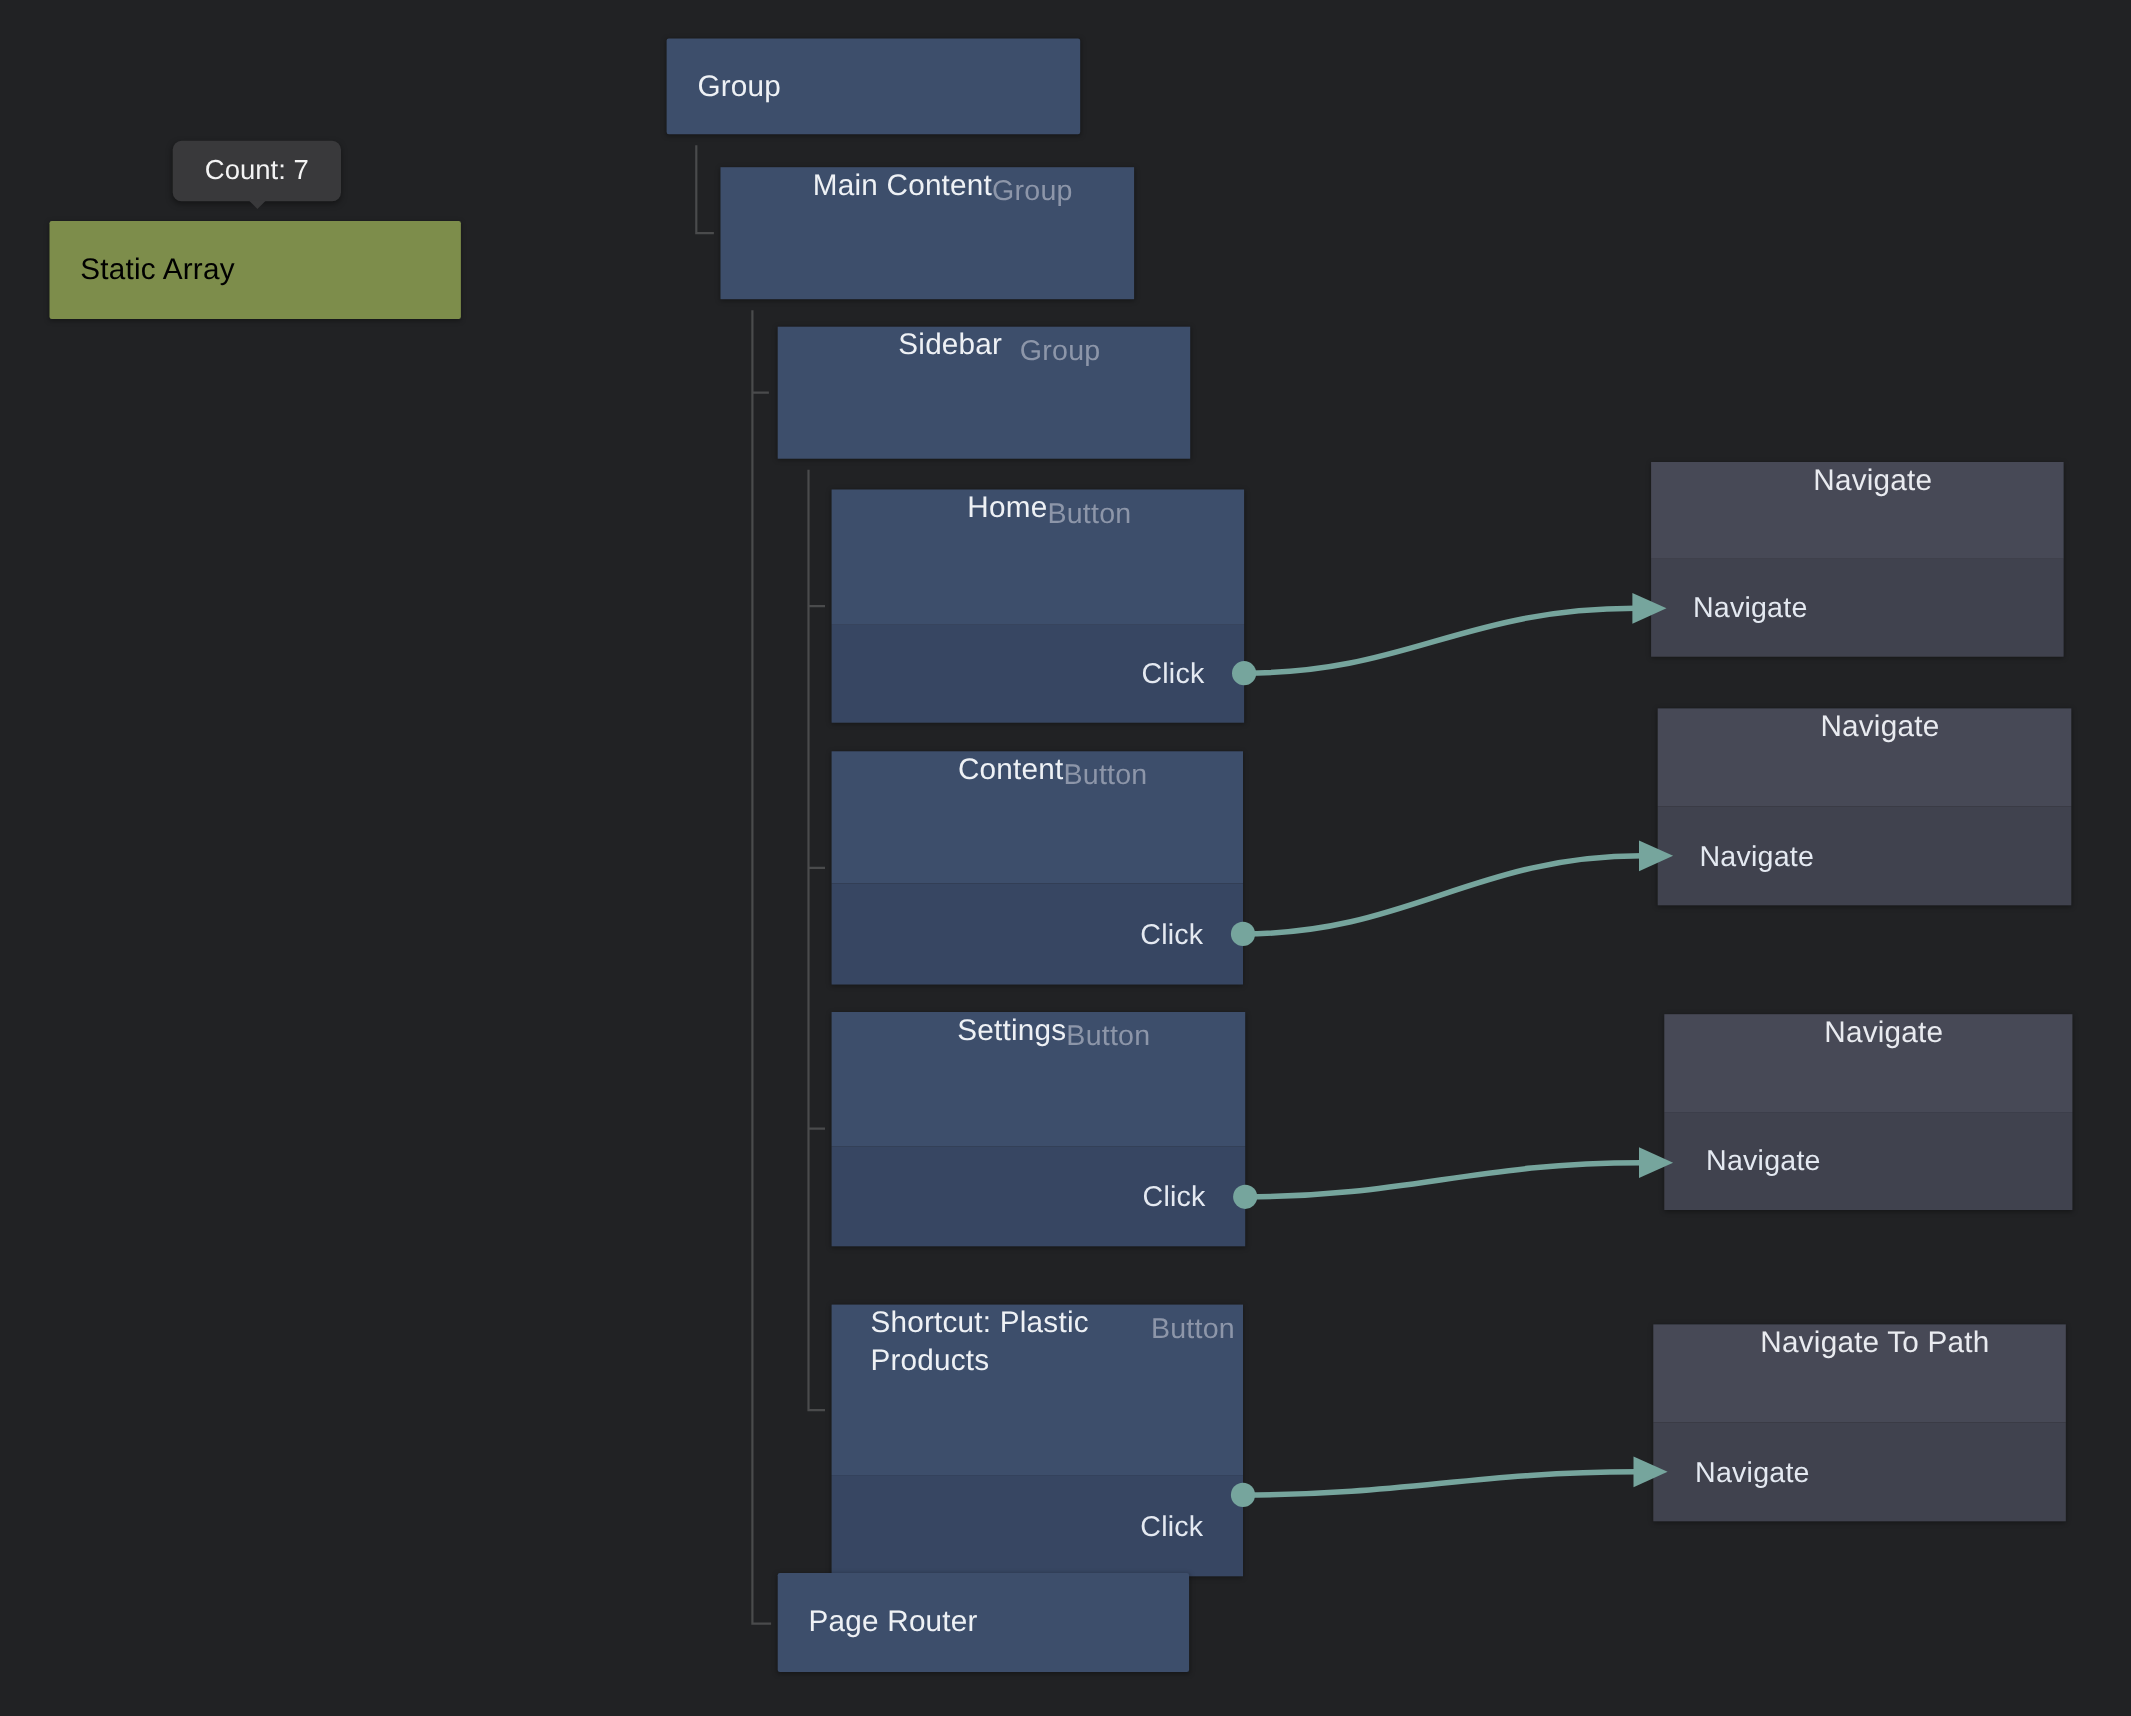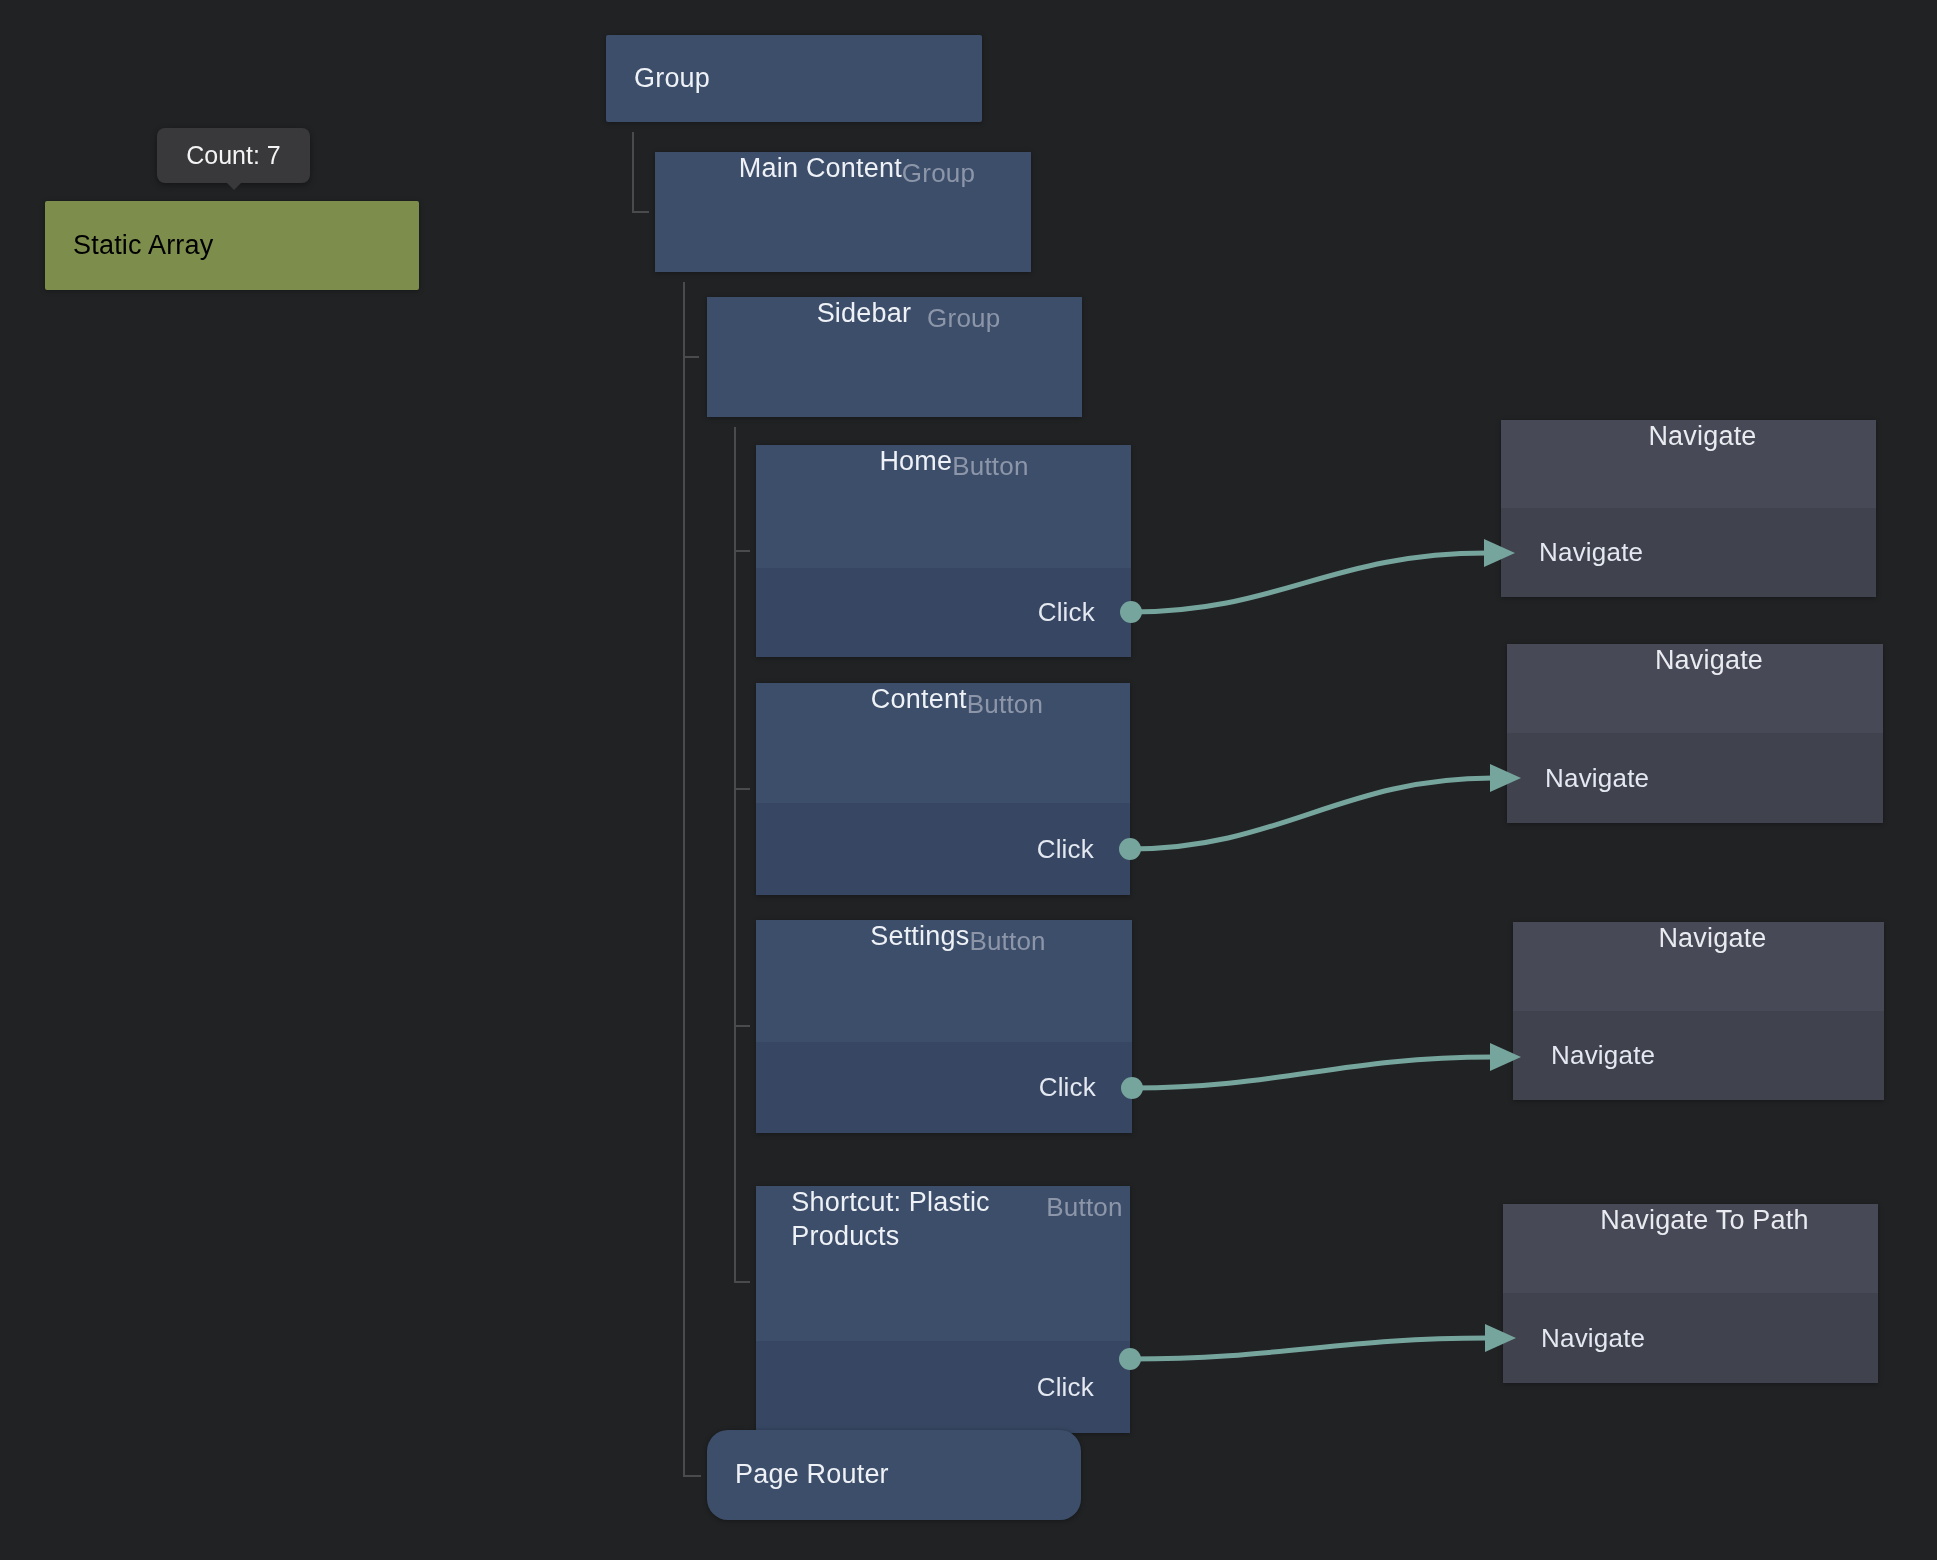--- a/index.html
+++ b/index.html
@@ -153,21 +153,21 @@
 <div class="node blue" style="left:756px; top:1158px; width:374px;margin-top:28px;">
   <div class="hd" style="height:155px;">
     <div class="title wrap">Shortcut: Plastic Products</div>
     <div class="subtitle">Button</div>
   </div>
   <div class="row out" style="height:92px;">
     <span class="port-label">Click</span>
   </div>
 </div>
 
-<div class="node blue solo" style="left:707px; top:1430px; width:374px; height:90px;border-radius:21px;">
+<div class="node blue solo" style="left:707px; top:1430px; width:374px; height:90px;">
   <span class="title">Page Router</span>
 </div>
 
 <div class="node gray" style="left:1501px; top:420px; width:375px;">
   <div class="hd" style="height:88px;">
     <div class="title">Navigate</div>
   </div>
   <div class="row in" style="height:89px;">
     <span class="port-label">Navigate</span>
   </div>

